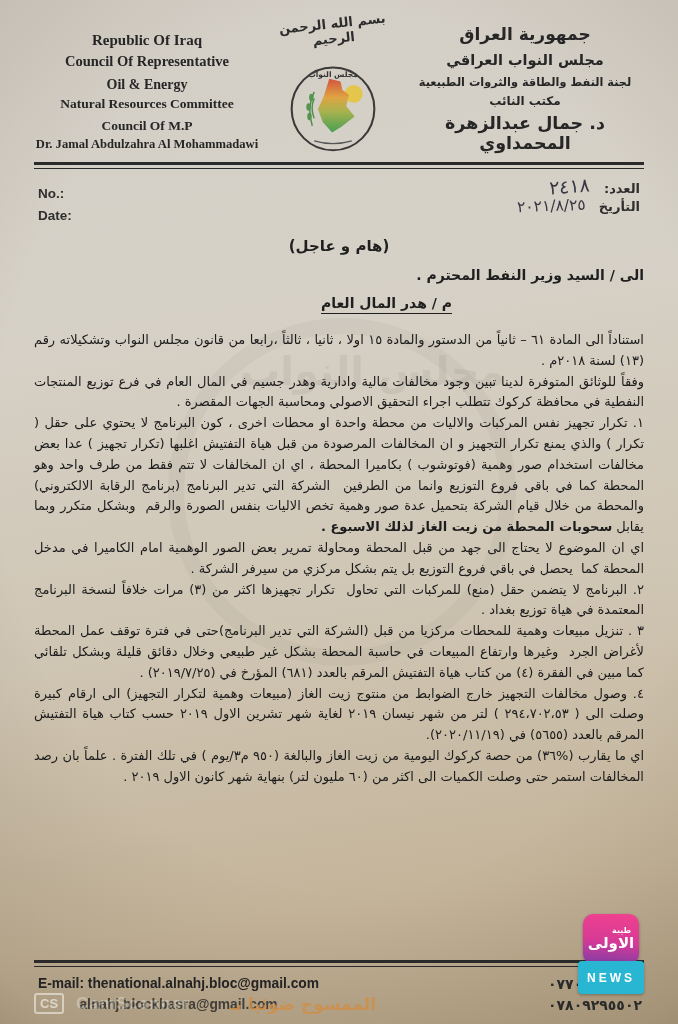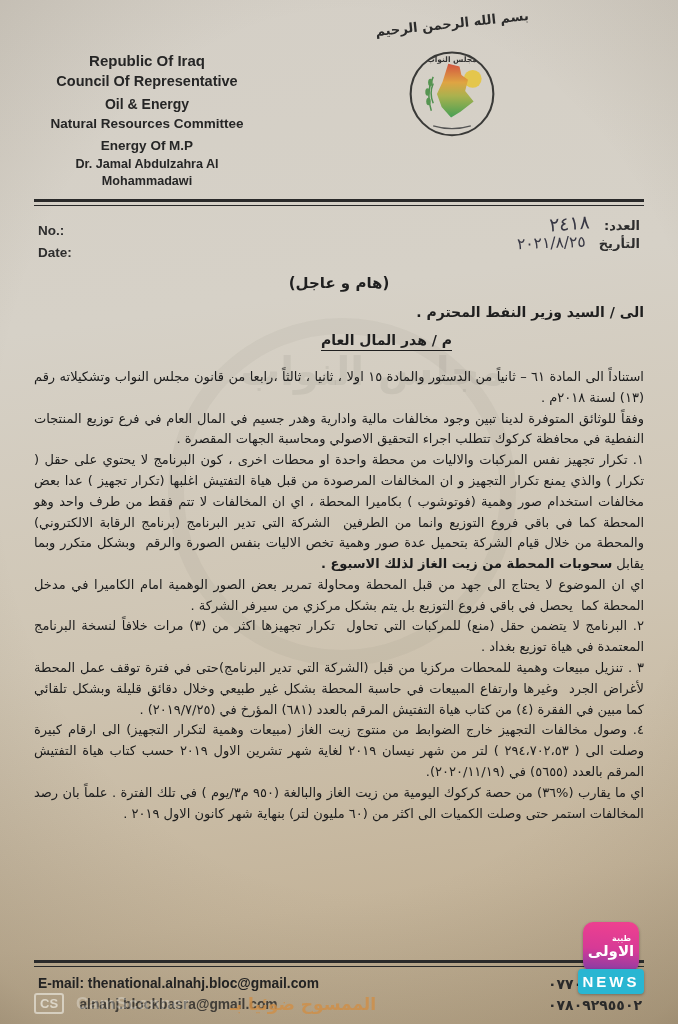--- a/index.html
+++ b/index.html
@@ -7,22 +7,22 @@
        font-family:"DejaVu Sans",sans-serif;}
   .photo{position:relative;width:678px;height:1024px;overflow:hidden;}
   .paper{position:absolute;inset:0;
          background:linear-gradient(172deg,#d4cfc6 0%,#d6d1c7 30%,#cfc5b3 60%,#c4b49a 85%,#b2a083 100%);}
   .paper:after{content:"";position:absolute;inset:0;pointer-events:none;
          background:radial-gradient(95% 78% at 52% 44%, rgba(0,0,0,0) 55%, rgba(74,60,38,.14) 85%, rgba(55,42,24,.30) 100%);}
   .content{position:absolute;inset:0;display:flex;flex-direction:column;
            padding:14px 34px 8px 34px;box-sizing:border-box;color:#222;}
   
   .hdr{display:flex;align-items:flex-start;}
-  .hdr-en{width:226px;text-align:center;font-family:Liberation Sans, sans-serif;
-          font-weight:bold;color:#262626;margin-top:36px;line-height:1.4;}
+  .hdr-en{width:226px;text-align:center;font-family:Liberation Serif, serif;
+          font-weight:bold;color:#262626;margin-top:16px;line-height:1.4;}
   .en1{font-size:15px;} .en2{font-size:14.5px;} .en3{font-size:14px;margin-top:4px;}
   .en4{font-size:13.5px;} .en5{font-size:13.5px;margin-top:3px;} .en6{font-size:12.6px;}
   .hdr-c{flex:1;text-align:center;}
   .bismillah{font-size:13px;font-weight:bold;transform:rotate(-6deg);color:#2c2c2c;
              margin-top:2px;letter-spacing:-1px;}
   .emblem{width:94px;height:94px;margin:14px auto 0 auto;display:block;}
   .hdr-ar{width:238px;text-align:center;direction:rtl;color:#262626;margin-top:10px;}
   .ar1{font-size:17px;font-weight:bold;letter-spacing:-1px;}
   .ar2{font-size:14.5px;font-weight:bold;margin-top:8px;}
   .ar3{font-size:11.3px;font-weight:bold;margin-top:8px;}
@@ -71,43 +71,43 @@
   .cam-text{color:rgba(250,250,245,.32);font-family:"Liberation Sans",sans-serif;
             font-weight:bold;font-size:17px;letter-spacing:1px;}
   .cam-ar{color:rgba(206,143,74,.85);font-size:17px;font-weight:bold;margin-right:6px;padding-left:28px;}
   .news-logo{position:absolute;right:34px;bottom:30px;width:66px;text-align:center;}
   .news-sq{width:56px;height:50px;margin:0 auto;border-radius:10px;
            background:linear-gradient(185deg,#f0418f 0%,#d63a96 55%,#7e3da6 100%);
            display:flex;flex-direction:column;align-items:center;justify-content:center;
            box-shadow:0 1px 3px rgba(0,0,0,.35);}
   .news-small{color:#fff;font-size:8px;font-weight:bold;line-height:1;align-self:flex-end;margin-right:8px;}
   .news-main{color:#fff;font-size:15px;font-weight:bold;line-height:1.1;letter-spacing:-1px;}
-  .news-band{margin-top:-3px;width:66px;height:25px;background:#29b6d2;border-radius:4px;
-             color:#fff;font-family:"Liberation Sans",sans-serif;font-weight:bold;font-size:15px;
+  .news-band{margin-top:-3px;width:66px;height:33px;background:#29b6d2;border-radius:4px;
+             color:#fff;font-family:"Liberation Sans",sans-serif;font-weight:bold;font-size:12px;
              letter-spacing:3px;display:flex;align-items:center;justify-content:center;
              box-shadow:0 1px 3px rgba(0,0,0,.3);}
 </style>
 </head>
 <body>
 
 <div class="photo">
   <div class="paper"></div>
 
   <div class="seal-ring"></div>
   <div class="seal-text">مجلس النواب</div>
 
   <div class="content">
 
     <div class="hdr">
       <div class="hdr-en">
         <div class="en1">Republic Of Iraq</div>
         <div class="en2">Council Of Representative</div>
         <div class="en3">Oil &amp; Energy</div>
         <div class="en4">Natural Resources Committee</div>
-        <div class="en5">Energy Of M.P</div>
+        <div class="en5">Council Of M.P</div>
         <div class="en6">Dr. Jamal Abdulzahra Al Mohammadawi</div>
       </div>
 
       <div class="hdr-c">
         <div class="bismillah">بسم الله الرحمن الرحيم</div>
         <svg class="emblem" viewBox="0 0 100 100">
           <defs>
             <linearGradient id="iraqgrad" x1="0" y1="0" x2="0" y2="1">
               <stop offset="0" stop-color="#d24e38"></stop>
               <stop offset="0.35" stop-color="#dfa23c"></stop>
@@ -120,20 +120,27 @@
           <path d="M46,20 L58,23 L60,32 L67,37 L64,49 L73,60 L59,71 L49,77 L39,66 L34,52 L40,39 Z" fill="url(#iraqgrad)" opacity="0.95"></path>
           <path d="M28,70 C24,58 24,46 30,34 M30,62 C27,55 27,48 30,41" fill="none" stroke="#4e8f4e" stroke-width="1.6"></path>
           <ellipse cx="27" cy="40" rx="2.4" ry="4" fill="#569551"></ellipse>
           <ellipse cx="24" cy="50" rx="2.4" ry="4" fill="#569551"></ellipse>
           <ellipse cx="25" cy="60" rx="2.4" ry="4" fill="#569551"></ellipse>
           <text x="50" y="18" font-size="8" font-weight="bold" text-anchor="middle" fill="#333">مجلس النواب</text>
           <path d="M30,86 Q50,92 70,86" fill="none" stroke="#555" stroke-width="1.4"></path>
         </svg>
       </div>
 
+      <div class="hdr-ar">
+        <div class="ar1">جمهورية العراق</div>
+        <div class="ar2">مجلس النواب العراقي</div>
+        <div class="ar3">لجنة النفط والطاقة والثروات الطبيعية</div>
+        <div class="ar4">مكتب النائب</div>
+        <div class="ar5">د. جمال عبدالزهرة المحمداوي</div>
+      </div>
     </div>
 
     <div class="dbl-rule"></div>
 
     <div class="meta">
       <div class="meta-left">
         <div>No.:</div>
         <div>Date:</div>
       </div>
       <div class="meta-right">

